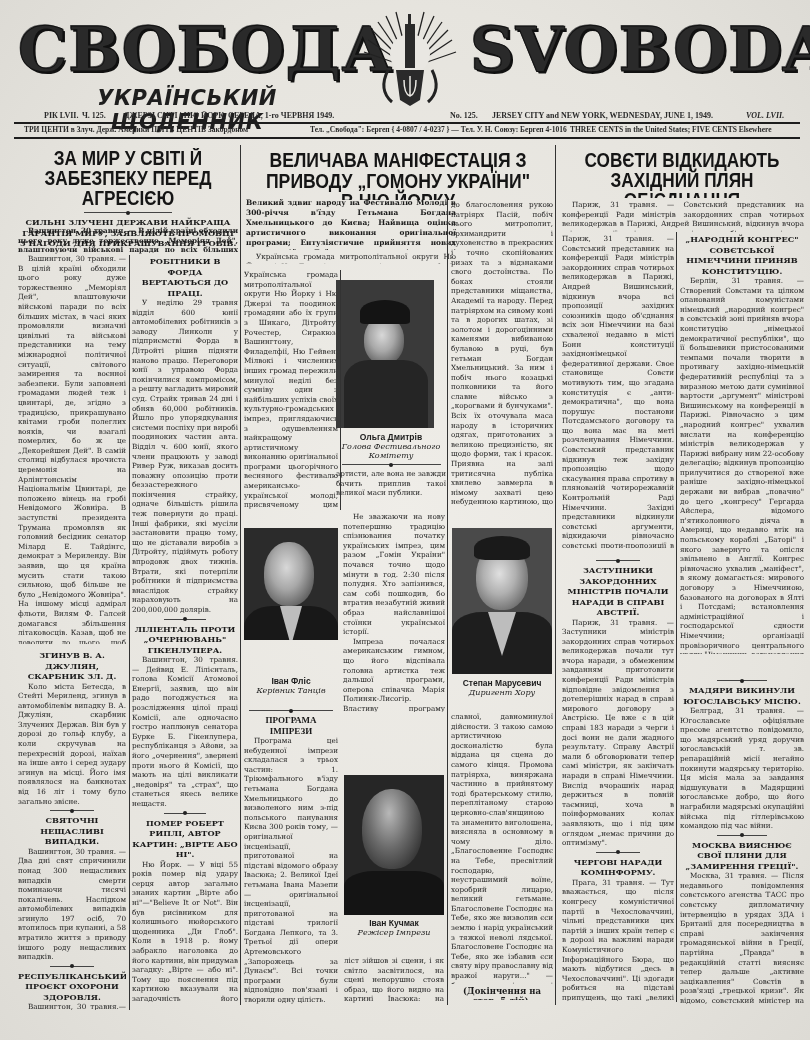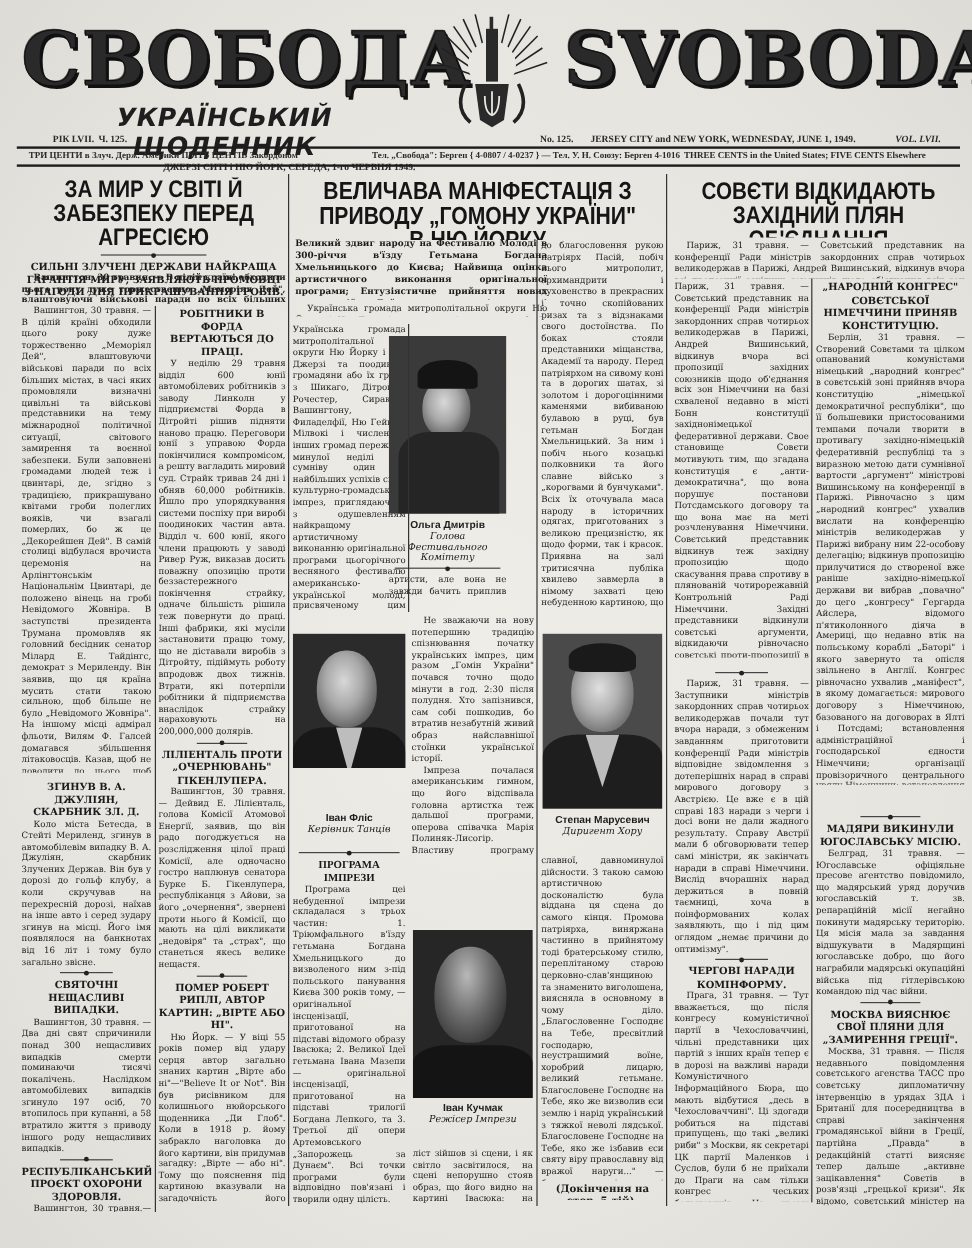--- a/index.html
+++ b/index.html
@@ -107,21 +107,21 @@
         <path d="M38 60 L66 60 L62 90 L52 96 L42 90 Z" fill="#2a2a2a"></path>
         <path d="M52 66 L52 86 M46 70 Q46 84 52 86 Q58 84 58 70" stroke="#e9e7e2" stroke-width="1.5" fill="none"></path>
       </svg>
     </div>
     <div class="title-lat">SVOBODA</div>
     <div class="sub-cyr">УКРАЇНСЬКИЙ ЩОДЕННИК</div>
   </div>
 
   <div class="infoline" style="left:44px;">РІК LVII.</div>
   <div class="infoline" style="left:82px;">Ч. 125.</div>
-  <div class="infoline" style="left:136px;margin-top:24px;">ДЖЕРЗІ СИТІ і НЮ ЙОРК, СЕРЕДА, 1-го ЧЕРВНЯ 1949.</div>
+  <div class="infoline" style="left:124px;">ДЖЕРЗІ СИТІ і НЮ ЙОРК, СЕРЕДА, 1-го ЧЕРВНЯ 1949.</div>
   <div class="infoline" style="left:450px;">No. 125.</div>
   <div class="infoline" style="left:492px;">JERSEY CITY and NEW YORK, WEDNESDAY, JUNE 1, 1949.</div>
   <div class="infoline" style="left:746px;font-style:italic;">VOL. LVII.</div>
 
   <div class="rule" style="top:122px;height:2px;"></div>
   <div class="priceline" style="left:24px;">ТРИ ЦЕНТИ в Злуч. Держ. Америки П'ЯТЬ ЦЕНТІВ Закордоном</div>
   <div class="priceline" style="left:310px;">Тел. „Свобода": Бергеп { 4-0807 / 4-0237 } — Тел. У. Н. Союзу: Бергеп 4-1016</div>
   <div class="priceline" style="left:570px;">THREE CENTS in the United States; FIVE CENTS Elsewhere</div>
   <div class="rule" style="top:137px;height:2px;"></div>
 
@@ -171,21 +171,21 @@
   <div class="col" style="left:246px;top:198px;width:210px;height:52px;">
     <div class="deck">Великий здвиг народу на Фестивалю Молоді в 300-річчя в'їзду Гетьмана Богдана Хмельницького до Києва; Найвища оцінка артистичного виконання оригінальної програми; Ентузіястичне прийняття нових композицій Гайворонського; Американці одушевляються українською культурою.</div>
   </div>
   <div class="col" style="left:246px;top:252px;width:210px;height:12px;">
     <div class="body">Українська громада митрополітальної округи Ню Йорку і Ню Джерзі та поодинокі громадяни або їх групи з Шикаго, Дітройту, Рочестер, Сиракюз, Вашингтону, Филаделфії, Ню Гейвен, Мілвокі і численних інших громад пережили минулої неділі без сумніву один з найбільших успіхів своїх культурно-громадських імпрез, приглядаючись з одушевленням найкращому артистичному виконанню оригінальної програми цьогорічного весняного фестивалю американсько-української молоді, присвяченому цим разом 300-річчю тріумфального в'їзду гетьмана Богдана Хмельницького до визволеного ним Києва. Велика заля репрезентативної Карнегі Голл, що нараховує около 3,000 місць, була вщерть наповнена ентузіястичною публикою, а около двісті осіб мусіли вернутись від каси, бо всі білети вступу були випродані. Імпреза, як своїм характером і програмою, так і своїм артистичним виконанням і масовою прихильністю публики, перемінилася у величаву українську історично-культурну манифестацію. Це був справжній тріюмф української культури на вільній американській землі.</div>
   </div>
   <div class="col" style="left:244px;top:270px;width:94px;height:240px;">
     <div class="body" style="text-indent:0;">Українська громада митрополітальної округи Ню Йорку і Ню Джерзі та поодинокі громадяни або їх групи з Шикаго, Дітройту, Рочестер, Сиракюз, Вашингтону, Филаделфії, Ню Гейвен, Мілвокі і численних інших громад пережили минулої неділі без сумніву один з найбільших успіхів своїх культурно-громадських імпрез, приглядаючись з одушевленням найкращому артистичному виконанню оригінальної програми цьогорічного весняного фестивалю американсько-української молоді, присвяченому цим разом 300-річчю тріумфального в'їзду гетьмана Богдана Хмельницького до визволеного ним Києва. Велика заля репрезентативної Карнегі Голл, що нараховує около 3,000 місць, була вщерть наповнена ентузіястичною публикою, а около двісті осіб мусіли вернутись від каси, бо всі білети вступу були випродані. Імпреза, як своїм характером і програмою, так і своїм артистичним виконанням і масовою прихильністю публики, перемінилася у величаву українську історично-культурну манифестацію. Це був справжній тріюмф української культури на вільній американській землі.</div>
   </div>
 
-  <div class="col" style="left:324px;top:280px;width:98px;height:218px;">
+  <div class="col" style="left:336px;top:280px;width:110px;height:218px;">
     <div class="photo" style="width:98px;height:148px;background:#3a3a3a;">
       <div class="face" style="left:28px;top:36px;width:40px;height:48px;"></div>
       <div class="suit" style="left:8px;top:80px;width:84px;height:70px;background:#252525;"></div>
       <div style="position:absolute;left:24px;top:20px;width:50px;height:24px;background:#141414;border-radius:50% 50% 10% 10%;"></div>
     </div>
     <div class="caption-name" style="margin-top:4px;">Ольга Дмитрів</div>
     <div class="caption-role">Голова Фестивального Комітету</div>
     <div class="sep" style="width:90%;"></div>
     <div class="body" style="text-indent:0;">артисти, але вона не завжди бачить приплив такої великої маси публики.</div>
   </div>
@@ -257,20 +257,21 @@
     <div class="hl-big" style="font-size:20px;">СОВЄТИ ВІДКИДАЮТЬ ЗАХІДНИЙ ПЛЯН ОБ'ЄДНАННЯ НІМЕЧЧИНИ</div>
   </div>
   <div class="col" style="left:562px;top:200px;width:242px;height:32px;">
     <div class="body">Париж, 31 травня. — Совєтський представник на конференції Ради міністрів закордонних справ чотирьох великодержав в Парижі, Андрей Вишинський, відкинув вчора всі пропозиції західних союзників щодо об'єднання всіх зон Німеччини на базі схваленої недавно в місті Бонн конституції західнонімецької федеративної держави. Свое становище Совєти мотивують тим, що згадана конституція є „анти-демократична", що вона порушує постанови Потсдамського договору та що вона має на меті розчленування Німеччини. Совєтський представник відкинув теж західну пропозицію щодо скасування права спротиву в плянованій чотирорежавній Контрольній Раді Німеччини. Західні представники відкинули совєтські аргументи, відкидаючи рівночасно совєтські проти-пропозиції в тих самих справах. Тим самим, конференція в Парижі увійшла в сподівану стадію „мертвої точки" всіх дотеперішніх того роду конференцій та добре відомих противорічностей між Сходом і Заходом. Загально вважається, що й цим разом навряд чи це поталанить найти будь-який вихід з положення і в деяких дипломатичних колах вже тепер заповідають швидке закінчення конференції без будь-якого позитивного результату. Вересне тільки бробиться що станеться опісля, бо конференція, як відомо, була передумовою совєтського закінчення бльокади західних секторів Берліна.</div>
   </div>
   <div class="col" style="left:562px;top:234px;width:112px;height:314px;">
     <div class="body" style="text-indent:0;">Париж, 31 травня. — Совєтський представник на конференції Ради міністрів закордонних справ чотирьох великодержав в Парижі, Андрей Вишинський, відкинув вчора всі пропозиції західних союзників щодо об'єднання всіх зон Німеччини на базі схваленої недавно в місті Бонн конституції західнонімецької федеративної держави. Свое становище Совєти мотивують тим, що згадана конституція є „анти-демократична", що вона порушує постанови Потсдамського договору та що вона має на меті розчленування Німеччини. Совєтський представник відкинув теж західну пропозицію щодо скасування права спротиву в плянованій чотирорежавній Контрольній Раді Німеччини. Західні представники відкинули совєтські аргументи, відкидаючи рівночасно совєтські проти-пропозиції в тих самих справах. Тим самим, конференція в Парижі увійшла в сподівану стадію „мертвої точки" всіх дотеперішніх того роду конференцій та добре відомих противорічностей між Сходом і Заходом. Загально вважається, що й цим разом навряд чи це поталанить найти будь-який вихід з положення і в деяких дипломатичних колах вже тепер заповідають швидке закінчення конференції без будь-якого позитивного результату. Вересне тільки бробиться що станеться опісля, бо конференція, як відомо, була передумовою совєтського закінчення бльокади західних секторів Берліна.</div>
   </div>
   <div class="col" style="left:562px;top:556px;width:112px;height:445px;">
     <div class="sep"></div>
+    <div class="hl-sub">ЗАСТУПНИКИ ЗАКОРДОННИХ МІНІСТРІВ ПОЧАЛИ НАРАДИ В СПРАВІ АВСТРІЇ.</div>
     <div class="body">Париж, 31 травня. — Заступники міністрів закордонних справ чотирьох великодержав почали тут вчора наради, з обмеженим завданням приготовити конференції Ради міністрів відповідне звідомлення з дотеперішніх нарад в справі мирового договору з Австрією. Це вже є в цій справі 183 наради з черги і досі вони не дали жадного результату. Справу Австрії мали б обговорювати тепер самі міністри, як закінчать наради в справі Німеччини. Вислід вчорашніх нарад держиться в повній таємниці, хоча в поінформованих колах заявляють, що і під цим оглядом „немає причини до оптимізму".</div>
     <div class="sep"></div>
     <div class="hl-sub">ЧЕРГОВІ НАРАДИ КОМІНФОРМУ.</div>
     <div class="body">Прага, 31 травня. — Тут вважається, що після конгресу комуністичної партії в Чехословаччині, чільні представники цих партій з інших країн тепер є в дорозі на важливі наради Комуністичного Інформаційного Бюра, що мають відбутися „десь в Чехословаччині". Ці здогади робиться на підставі припущень, що такі „великі риби" з Москви, як секретарі ЦК партії Маленков і Суслов, були б не приїхали до Праги на сам тільки конгрес чеських большевиків. На цьому конгресі були приявні теж головні комуністичні діячі з Польщі, Мадярщини, Румунії, Болгарії, Італії, Франції, Китаю та майже всіх інших країн світу.</div>
   </div>
 
   <div class="col" style="left:680px;top:234px;width:124px;height:420px;">
     <div class="hl-sub">„НАРОДНІЙ КОНГРЕС" СОВЄТСЬКОЇ НІМЕЧЧИНИ ПРИНЯВ КОНСТИТУЦІЮ.</div>
     <div class="body">Берлін, 31 травня. — Створений Совєтами та цілком опанований комуністами німецький „народний конгрес" в совєтській зоні прийняв вчора конституцію „німецької демократичної республіки", що її большевики пристосованими темпами почали творити в противагу західно-німецькій федеративній республіці та з виразною метою дати сумнівної вартости „аргумент" міністрові Вишинському на конференції в Парижі. Рівночасно з цим „народний конгрес" ухвалив вислати на конференцію міністрів великодержав у Парижі вибрану ним 22-особову делегацію; відкинув пропозицію прилучитися до створеної вже раніше західно-німецької держави ви вибрав „повачно" до цего „конгресу" Гергарда Айслера, відомого п'ятиколонного діяча в Америці, що недавно втік на польському кораблі „Баторі" і якого завернуто та опісля звільнено в Англії. Конгрес рівночасно ухвалив „маніфест", в якому домагається: мирового договору з Німеччиною, базованого на договорах в Ялті і Потсдамі; встановлення адміністраційної і господарської єдности Німеччини; організації провізоричного центрального уряду Німеччини; встановлення одної валюти для цілої Німеччини та скасування торговельних обмежень між поодинокими зонами; скликання мирової конференції, в якій взяв би участь тимчасовий центральний уряд Німеччини. Всі ці домагання відповідають цілком становищу Вишинського на конференції в Парижі.</div>
   </div>

